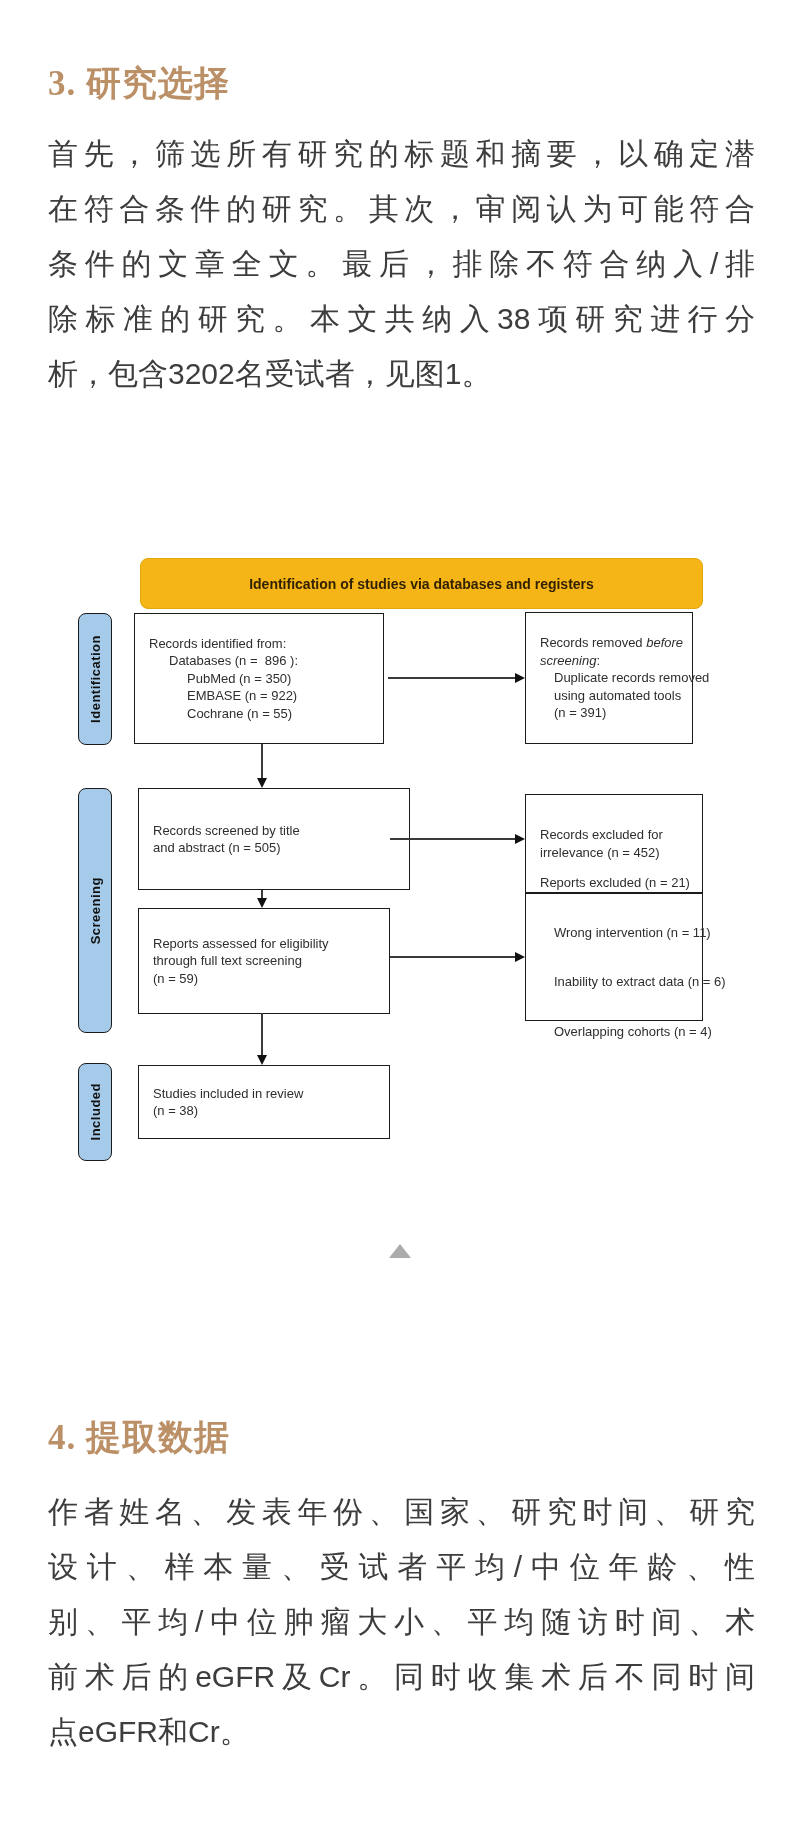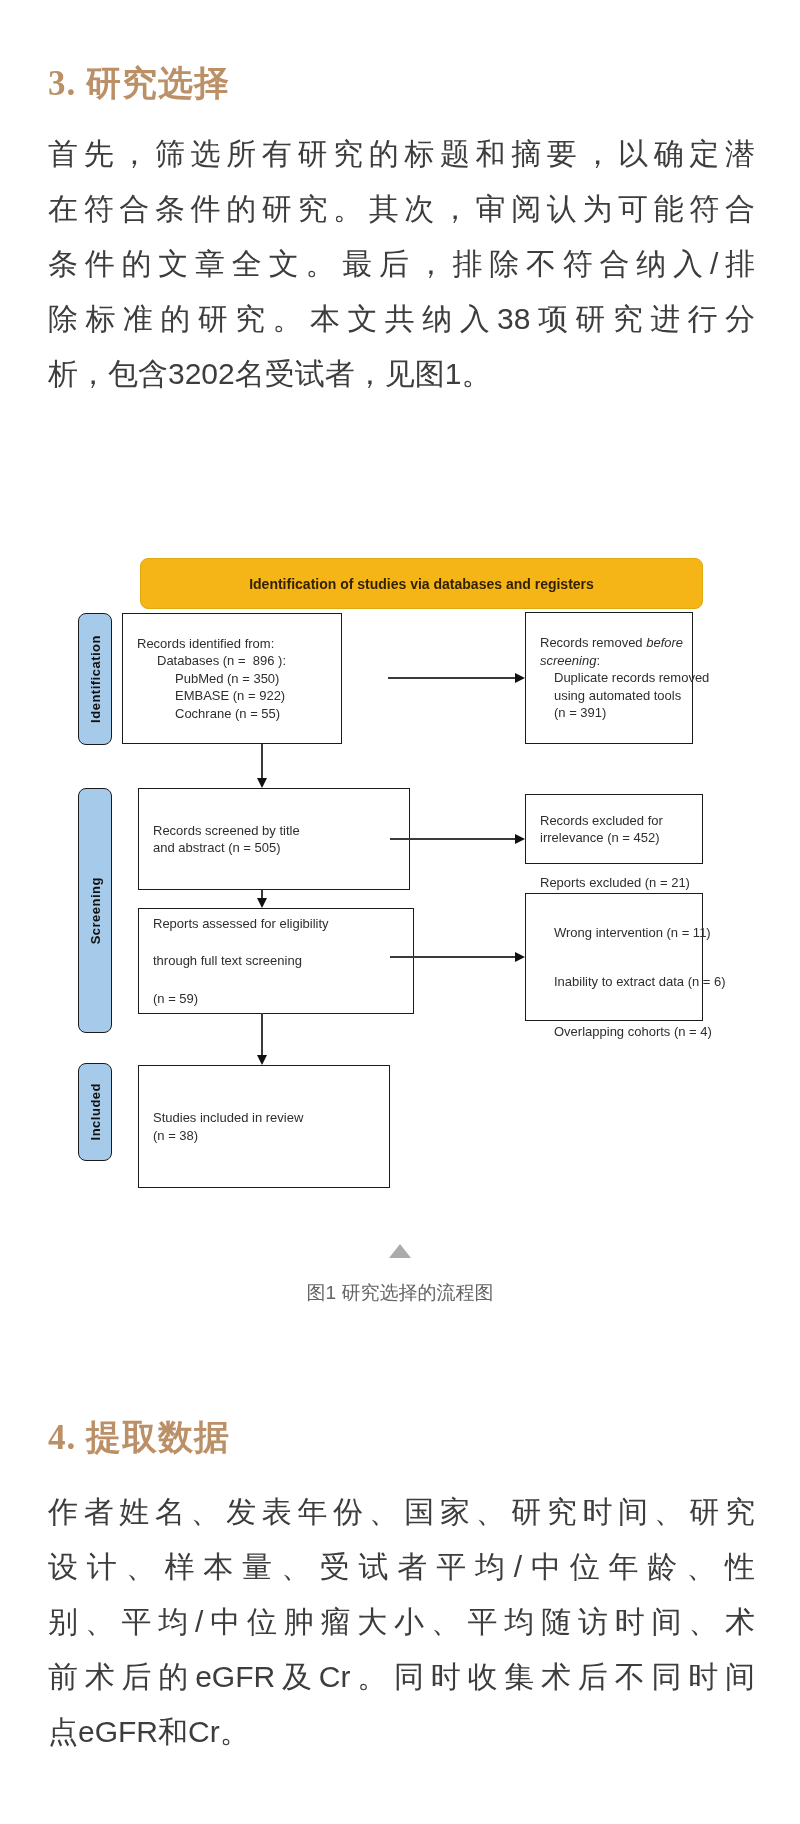--- a/index.html
+++ b/index.html
@@ -79,60 +79,60 @@
     <div class="stage" style="top:613px;height:132px;">
       <span>Identification</span>
     </div>
     <div class="stage" style="top:788px;height:245px;">
       <span>Screening</span>
     </div>
     <div class="stage" style="top:1063px;height:98px;">
       <span>Included</span>
     </div>
 
-    <div class="fbox" style="left:122px;top:613px;width:220px;height:131px;">
+    <div class="fbox" style="left:134px;top:613px;width:250px;height:131px;">
       <div class="line">Records identified from:</div>
       <div class="line ind1">Databases (n =  896 ):</div>
       <div class="line ind2">PubMed (n = 350)</div>
       <div class="line ind2">EMBASE (n = 922)</div>
       <div class="line ind2">Cochrane (n = 55)</div>
     </div>
 
     <div class="fbox" style="left:525px;top:612px;width:168px;height:132px;">
       <div class="line"><span>Records removed </span><i>before</i></div>
       <div class="line"><i>screening</i><span>:</span></div>
       <div class="line ind3">Duplicate records removed</div>
       <div class="line ind3">using automated tools</div>
       <div class="line ind3">(n = 391)</div>
     </div>
 
     <div class="fbox" style="left:138px;top:788px;width:272px;height:102px;">
       <div class="line">Records screened by title</div>
       <div class="line">and abstract (n = 505)</div>
     </div>
 
-    <div class="fbox" style="left:525px;top:794px;width:178px;height:70px;">
+    <div class="fbox" style="left:525px;top:794px;width:178px;height:99px;">
       <div class="line">Records excluded for</div>
       <div class="line">irrelevance (n = 452)</div>
     </div>
 
-    <div class="fbox" style="left:138px;top:908px;width:276px;height:106px;gap:20px;">
+    <div class="fbox" style="left:138px;top:908px;width:252px;height:106px;">
       <div class="line">Reports assessed for eligibility</div>
       <div class="line">through full text screening</div>
       <div class="line">(n = 59)</div>
     </div>
 
     <div class="fbox" style="left:525px;top:893px;width:178px;height:128px;gap:32px;">
       <div class="line">Reports excluded (n = 21)</div>
       <div class="line ind3">Wrong intervention (n = 11)</div>
       <div class="line ind3">Inability to extract data (n = 6)</div>
       <div class="line ind3">Overlapping cohorts (n = 4)</div>
     </div>
 
-    <div class="fbox" style="left:138px;top:1065px;width:252px;height:123px;">
+    <div class="fbox" style="left:138px;top:1065px;width:252px;height:74px;">
       <div class="line">Studies included in review</div>
       <div class="line">(n = 38)</div>
     </div>
 
     <div>
       <div class="hline" style="left:388px;top:677px;width:128px;"></div>
       <div class="head-right" style="left:515px;top:673px;"></div>
     </div>
     <div>
       <div class="hline" style="left:390px;top:838px;width:126px;"></div>
@@ -151,21 +151,20 @@
       <div class="head-down" style="left:257px;top:898px;"></div>
     </div>
     <div>
       <div class="vline" style="left:261px;top:1013px;height:43px;"></div>
       <div class="head-down" style="left:257px;top:1055px;"></div>
     </div>
 
   </div>
 
   <div class="triangle"></div>
-  <div class="caption">图1 研究选择的流程图</div>
 
   <h2 class="heading" style="top:1391px;">4. 提取数据</h2>
 
   <div class="para" style="top:1484px;">
     <div class="jl">作者姓名、发表年份、国家、研究时间、研究</div>
     <div class="jl">设计、样本量、受试者平均/中位年龄、性</div>
     <div class="jl">别、平均/中位肿瘤大小、平均随访时间、术</div>
     <div class="jl">前术后的eGFR及Cr。同时收集术后不同时间</div>
     <div class="jl-last">点eGFR和Cr。</div>
   </div>

